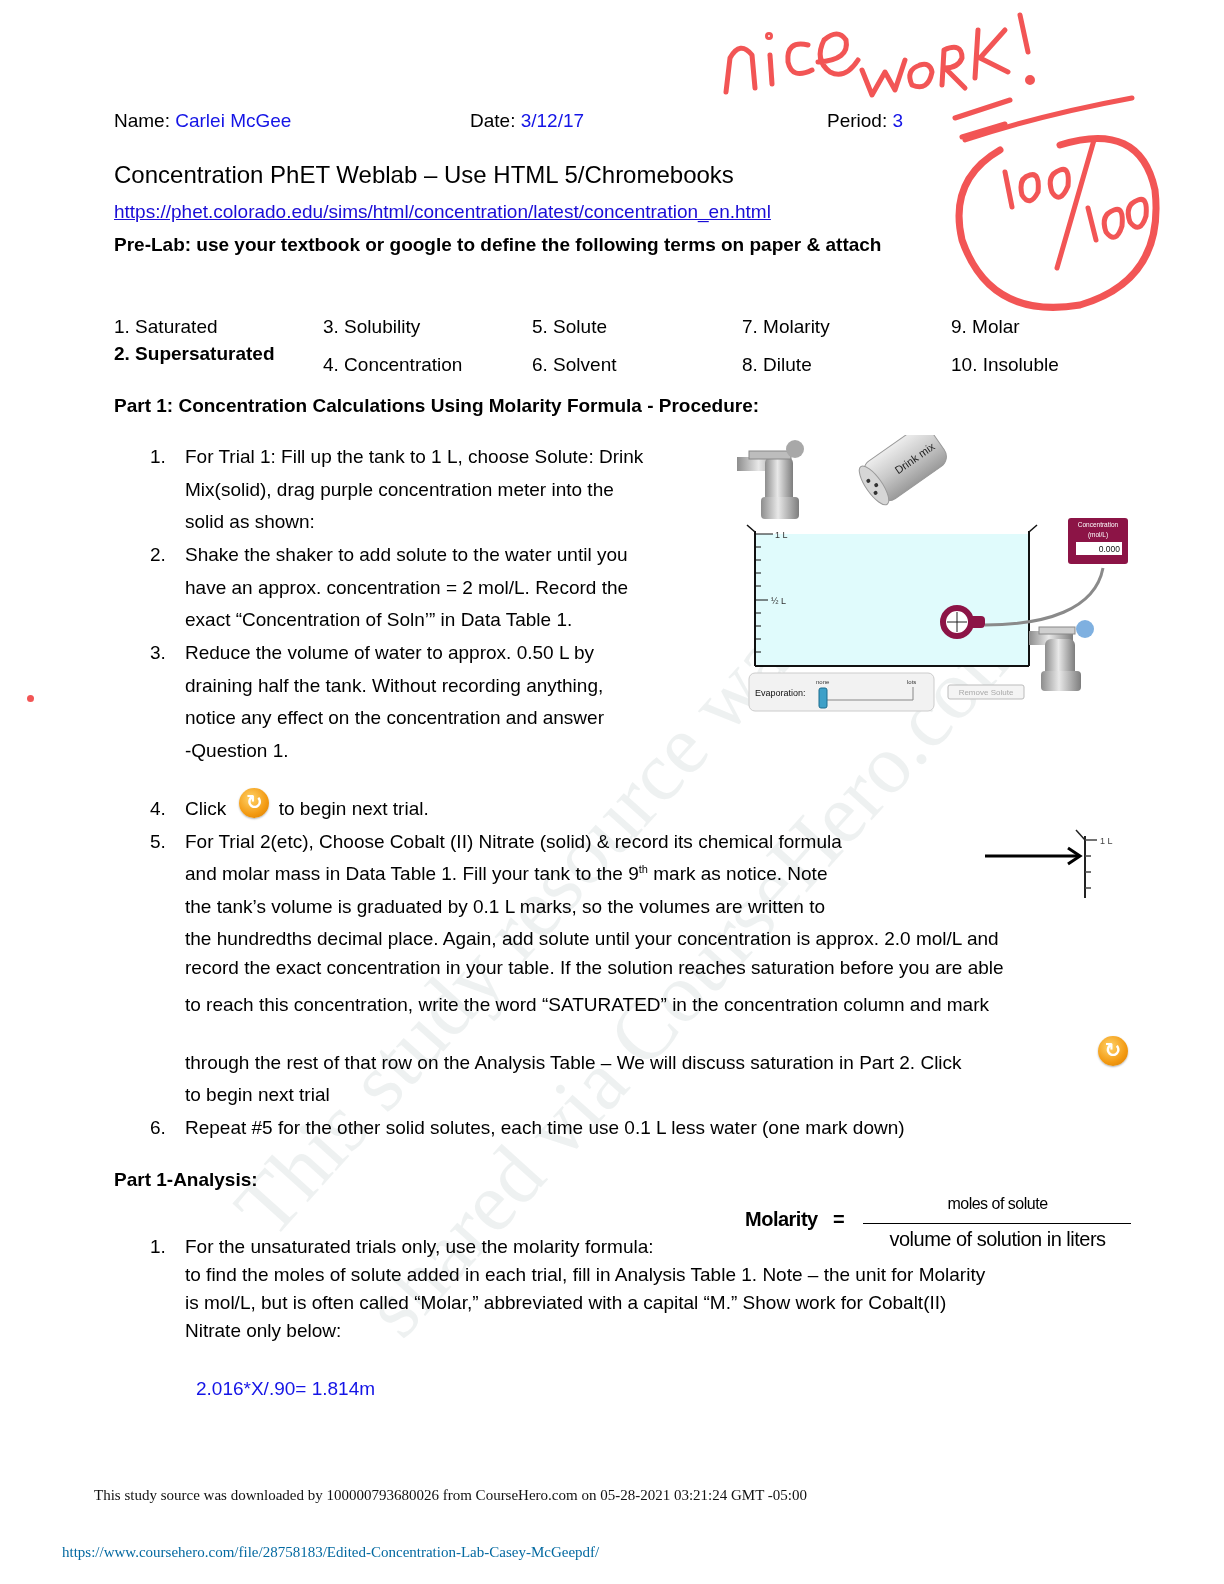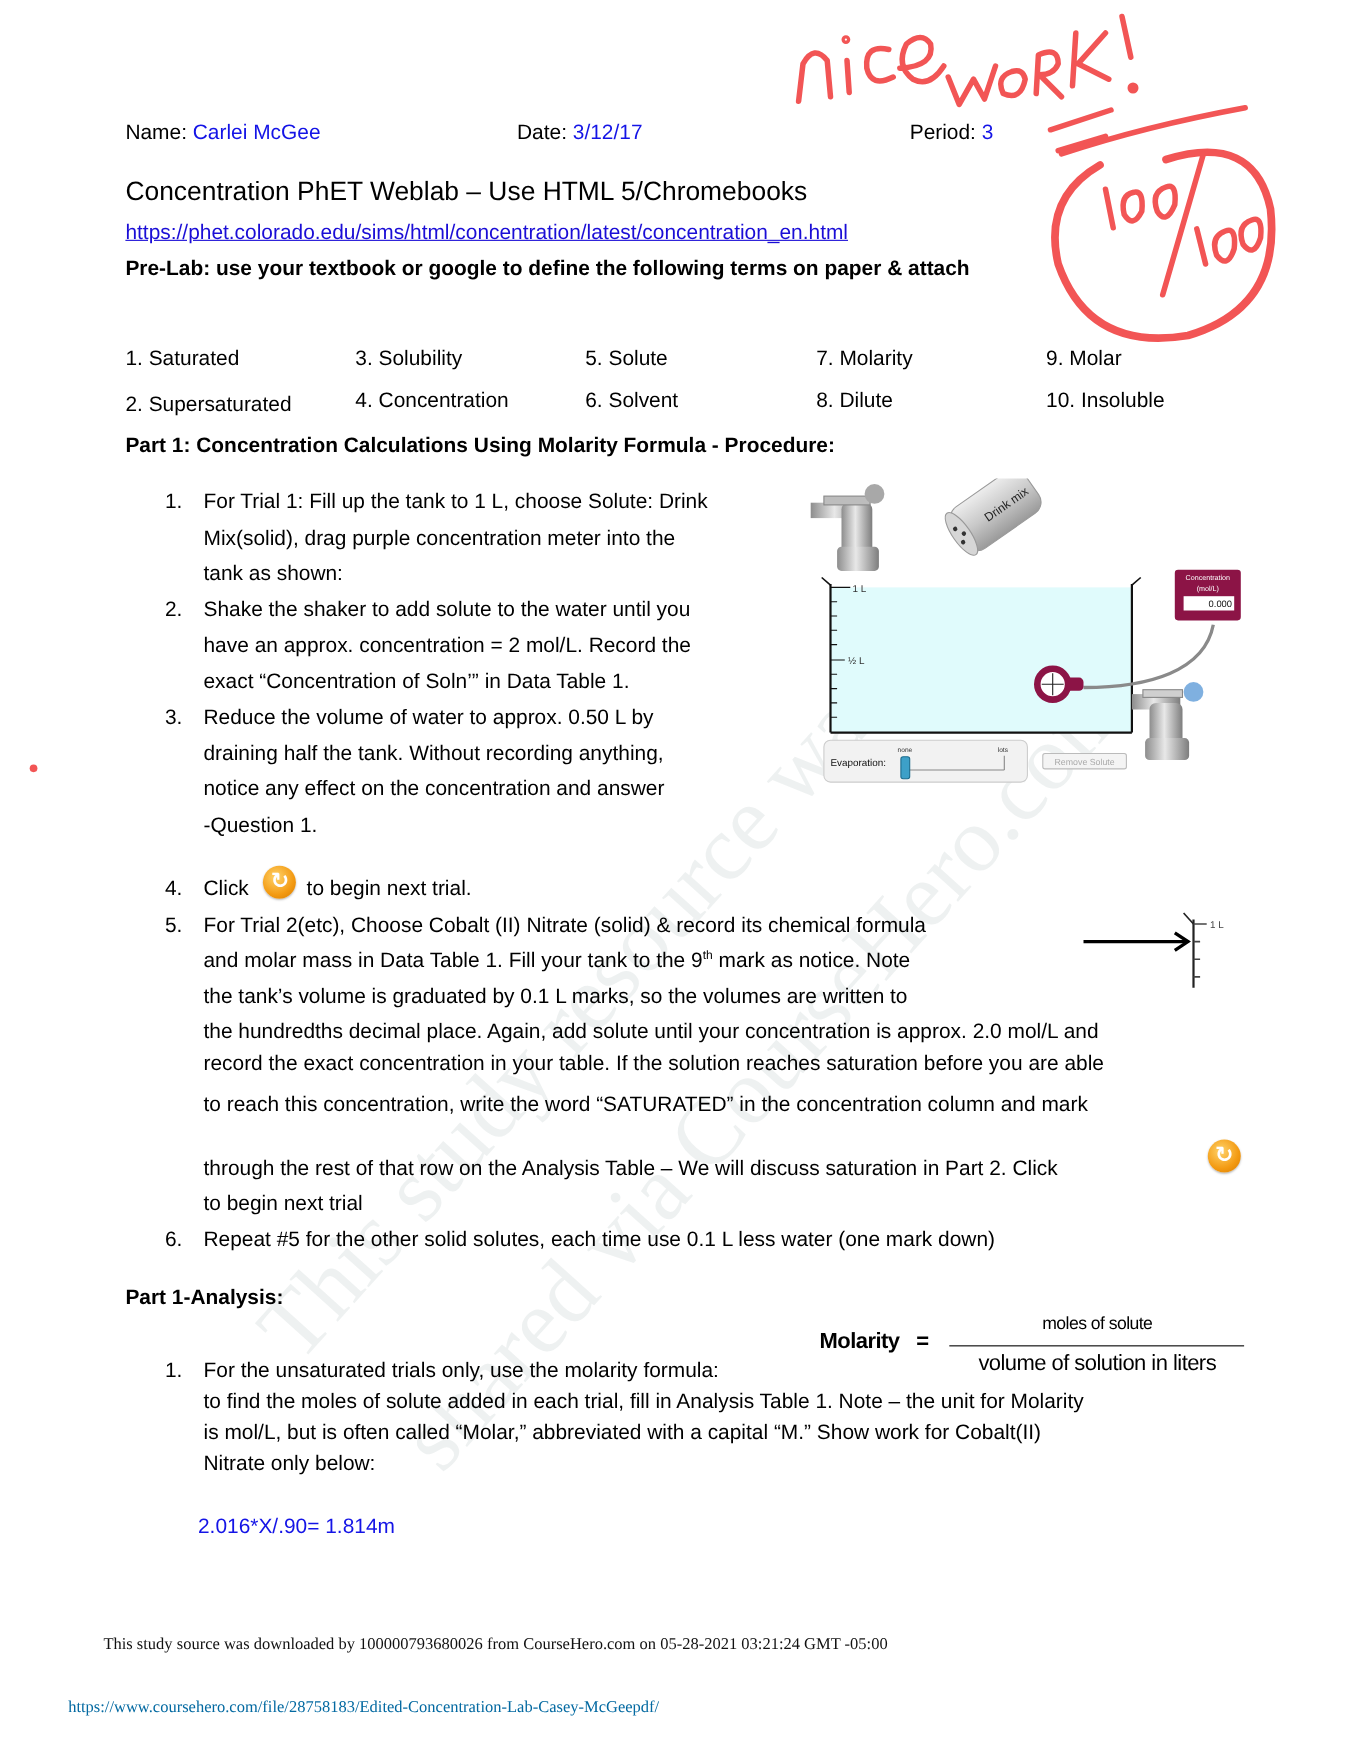--- a/index.html
+++ b/index.html
@@ -41,38 +41,38 @@
 <div class="abs txt" style="left:827px; top:104px;">
   <span>Period:</span>
   <span class="blue">3</span>
 </div>
 
 <div class="abs" style="left:114px; top:158px; font-size:24px; line-height:34px; white-space:nowrap;">Concentration PhET Weblab – Use HTML 5/Chromebooks</div>
 <a class="abs txt link" style="left:114px; top:195px;text-align:right;">https://phet.colorado.edu/sims/html/concentration/latest/concentration_en.html</a>
 <div class="abs txt bold" style="left:114px; top:228px;">Pre-Lab:  use your textbook or google to define the following terms on paper &amp; attach</div>
 
 <div class="abs txt" style="left:114px; top:310px;">1. Saturated</div>
-<div class="abs txt" style="left:114px; top:352px;">2. Supersaturated</div>
+<div class="abs txt" style="left:114px; top:337px;font-weight:bold;">2. Supersaturated</div>
 <div class="abs txt" style="left:323px; top:310px;">3. Solubility</div>
 <div class="abs txt" style="left:323px; top:348px;">4. Concentration</div>
 <div class="abs txt" style="left:532px; top:310px;">5. Solute</div>
 <div class="abs txt" style="left:532px; top:348px;">6. Solvent</div>
 <div class="abs txt" style="left:742px; top:310px;">7. Molarity</div>
 <div class="abs txt" style="left:742px; top:348px;">8. Dilute</div>
 <div class="abs txt" style="left:951px; top:310px;">9. Molar</div>
 <div class="abs txt" style="left:951px; top:348px;">10. Insoluble</div>
 
 <div class="abs txt bold" style="left:114px; top:389px;">Part 1: Concentration Calculations Using Molarity Formula - Procedure:</div>
 
 <div>
   <div class="txt">
     <span class="ol-num" style="top:440px;">1.</span>
     <span class="ol-text" style="top:440px;">For Trial 1:  Fill up the tank to 1 L, choose Solute: Drink</span>
     <span class="ol-text" style="top:473px;">Mix(solid), drag purple concentration meter into the</span>
-    <span class="ol-text" style="top:505px;">tank as shown:</span>
+    <span class="ol-text" style="top:505px;">solid as shown:</span>
   </div>
   <div class="txt">
     <span class="ol-num" style="top:538px;">2.</span>
     <span class="ol-text" style="top:538px;">Shake the shaker to add solute to the water until you</span>
     <span class="ol-text" style="top:571px;">have an approx. concentration = 2 mol/L.  Record the</span>
     <span class="ol-text" style="top:603px;">exact “Concentration of Soln’” in Data Table 1.</span>
   </div>
   <div class="txt">
     <span class="ol-num" style="top:636px;">3.</span>
     <span class="ol-text" style="top:636px;">Reduce the volume of water to approx. 0.50 L by</span>
@@ -221,21 +221,21 @@
   <span class="abs" style="left:120px; top:33px; width:265px; text-align:center; font-size:20px; letter-spacing:-0.5px;">volume of solution in liters</span>
 </div>
 
 <div class="txt">
   <span class="ol-num" style="top:1230px;">1.</span>
   <span class="ol-text" style="top:1230px;">For the unsaturated trials only, use the molarity formula:</span>
   <span class="ol-text" style="top:1258px;">to find the moles of solute added in each trial, fill in Analysis Table 1.  Note – the unit for Molarity</span>
   <span class="ol-text" style="top:1286px;">is mol/L, but is often called “Molar,” abbreviated with a capital “M.”  Show work for Cobalt(II)</span>
   <span class="ol-text" style="top:1314px;">Nitrate only below:</span>
 </div>
-<div class="abs txt blue" style="left:180px; top:1372px;">2.016*X/.90= 1.814m</div>
+<div class="abs txt blue" style="left:196px; top:1372px;">2.016*X/.90= 1.814m</div>
 
 <svg class="abs" style="left:700px; top:0;" width="524" height="360">
   <g fill="none" stroke="#f25555" stroke-width="5" stroke-linecap="round" stroke-linejoin="round">
 
     <path d="M26 92 L30 58 Q40 40 52 55 L55 88"></path>
 
     <path d="M70 55 L72 84"></path>
       <circle cx="69" cy="36" r="1.5"></circle>
 
     <path d="M108 45 Q86 40 88 62 Q92 80 112 70"></path>

